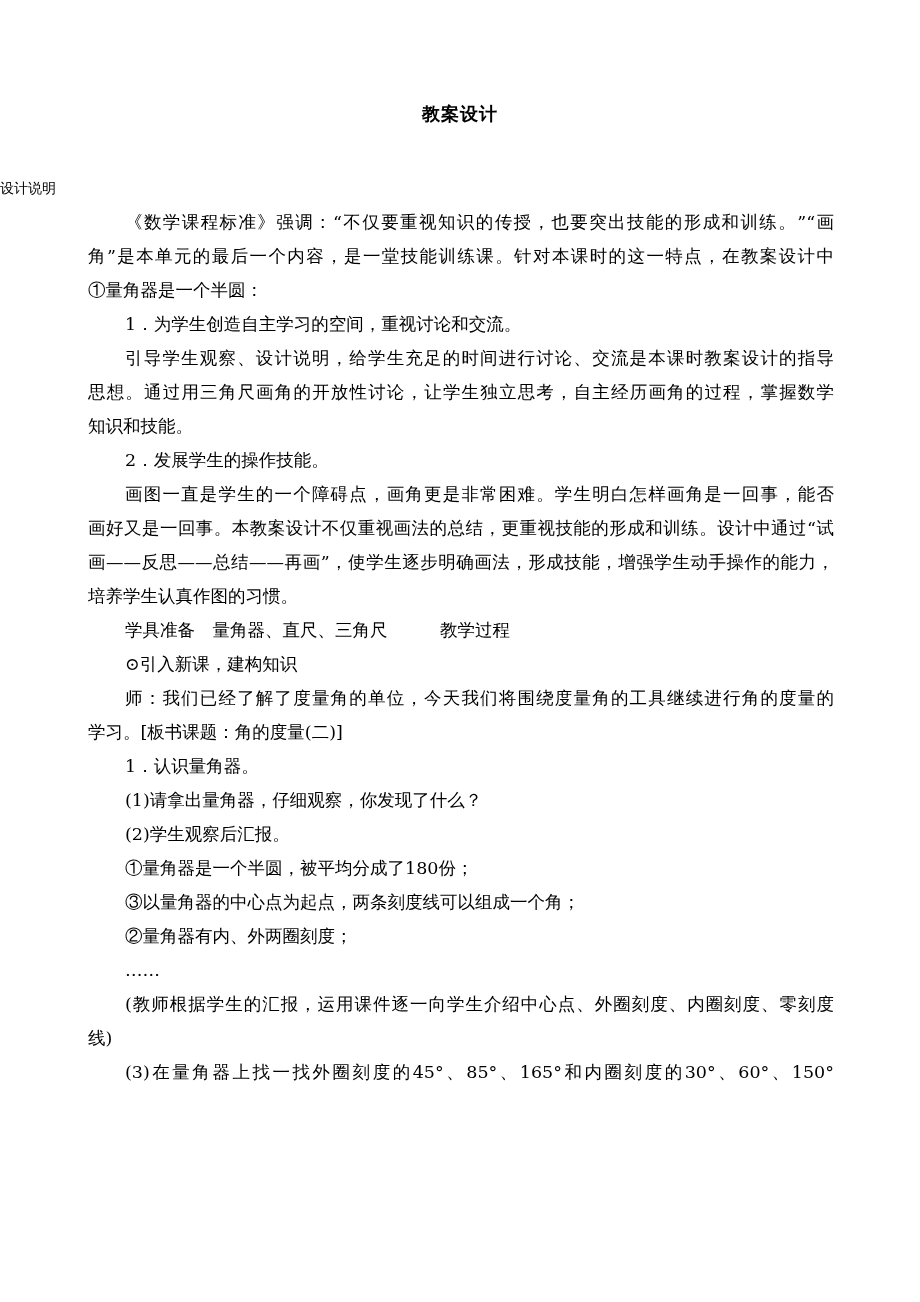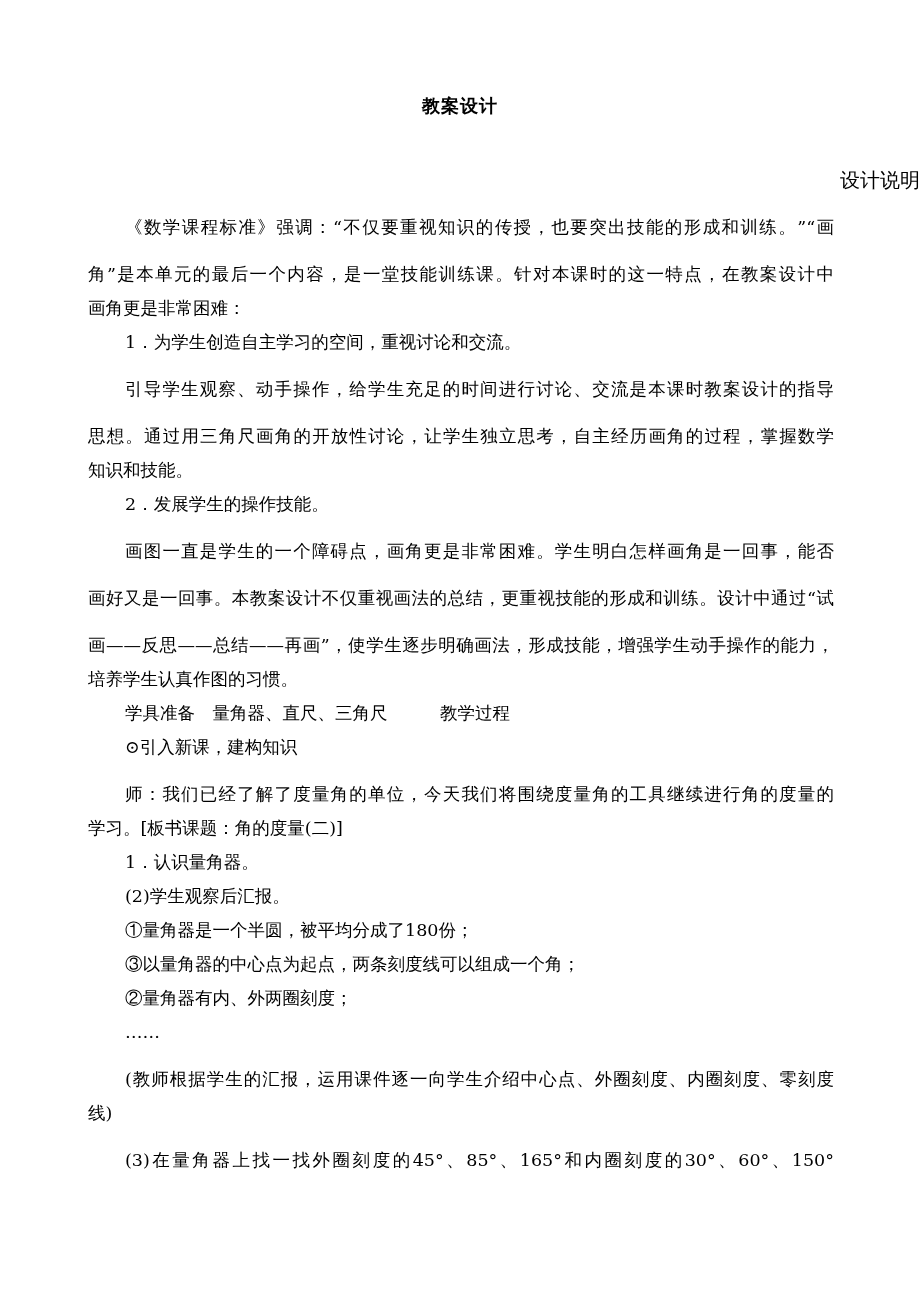--- a/index.html
+++ b/index.html
@@ -1,52 +1,53 @@
 <!DOCTYPE html>
 <html><head>
 <meta charset="utf-8">
 <style>
   html, body { margin: 0; padding: 0; background: #ffffff; }
   body { width: 920px; height: 1302px; overflow: hidden; position: relative;
          font-family: "DejaVu Serif", "Liberation Serif", serif; color: #000; }
-  .page { position: absolute; left: 0; top: 0; width: 920px; height: 1276px; background: #fff; }
+  .page { position: absolute; left: 0; top: 8px; width: 920px; height: 1276px; background: #fff; }
   .title { position: absolute; top: 94px; left: 0; width: 920px; text-align: center;
            font-size: 18px; font-weight: bold; letter-spacing: 1px; line-height: 24px; }
-  .subtitle { position: absolute; top: 168px; left: 0; width: 920px; text-align: right;
-              font-size: 20px; line-height: 24px; }
+  .subtitle { position: absolute; top: 168px; left: 0; width: 920px; text-align: left;
+              font-size: 14px; line-height: 24px; }
   .body { position: absolute; top: 197px; left: 88px; width: 746px; }
   .line { display: block; height: 34px; line-height: 34px; font-size: 17.5px;
           white-space: nowrap; overflow: visible; }
-  .line.justify { text-align: justify; text-align-last: justify; margin-top: 13px; }
+  .line.justify { text-align: justify; text-align-last: justify; }
   .indent { padding-left: 37px; }
 </style>
 </head>
 <body>
 
 <div class="page">
   <div class="title">教案设计</div>
   <div class="subtitle">设计说明</div>
   <div class="body">
     <span class="line indent justify">《数学课程标准》强调：“不仅要重视知识的传授，也要突出技能的形成和训练。”“画</span>
     <span class="line justify">角”是本单元的最后一个内容，是一堂技能训练课。针对本课时的这一特点，在教案设计中</span>
-    <span class="line">画角更是非常困难：</span>
+    <span class="line">①量角器是一个半圆：</span>
     <span class="line indent">1．为学生创造自主学习的空间，重视讨论和交流。</span>
-    <span class="line indent justify">引导学生观察、动手操作，给学生充足的时间进行讨论、交流是本课时教案设计的指导</span>
+    <span class="line indent justify">引导学生观察、设计说明，给学生充足的时间进行讨论、交流是本课时教案设计的指导</span>
     <span class="line justify">思想。通过用三角尺画角的开放性讨论，让学生独立思考，自主经历画角的过程，掌握数学</span>
     <span class="line">知识和技能。</span>
     <span class="line indent">2．发展学生的操作技能。</span>
     <span class="line indent justify">画图一直是学生的一个障碍点，画角更是非常困难。学生明白怎样画角是一回事，能否</span>
     <span class="line justify">画好又是一回事。本教案设计不仅重视画法的总结，更重视技能的形成和训练。设计中通过“试</span>
     <span class="line justify">画——反思——总结——再画”，使学生逐步明确画法，形成技能，增强学生动手操作的能力，</span>
     <span class="line">培养学生认真作图的习惯。</span>
     <span class="line indent">学具准备　量角器、直尺、三角尺　　　教学过程</span>
     <span class="line indent">⊙引入新课，建构知识</span>
     <span class="line indent justify">师：我们已经了解了度量角的单位，今天我们将围绕度量角的工具继续进行角的度量的</span>
     <span class="line">学习。[板书课题：角的度量(二)]</span>
     <span class="line indent">1．认识量角器。</span>
+    <span class="line indent">(1)请拿出量角器，仔细观察，你发现了什么？</span>
     <span class="line indent">(2)学生观察后汇报。</span>
     <span class="line indent">①量角器是一个半圆，被平均分成了180份；</span>
     <span class="line indent">③以量角器的中心点为起点，两条刻度线可以组成一个角；</span>
     <span class="line indent">②量角器有内、外两圈刻度；</span>
     <span class="line indent">……</span>
     <span class="line indent justify">(教师根据学生的汇报，运用课件逐一向学生介绍中心点、外圈刻度、内圈刻度、零刻度</span>
     <span class="line">线)</span>
     <span class="line indent justify">(3)在量角器上找一找外圈刻度的45°、85°、165°和内圈刻度的30°、60°、150°</span>
   </div>
 </div>

